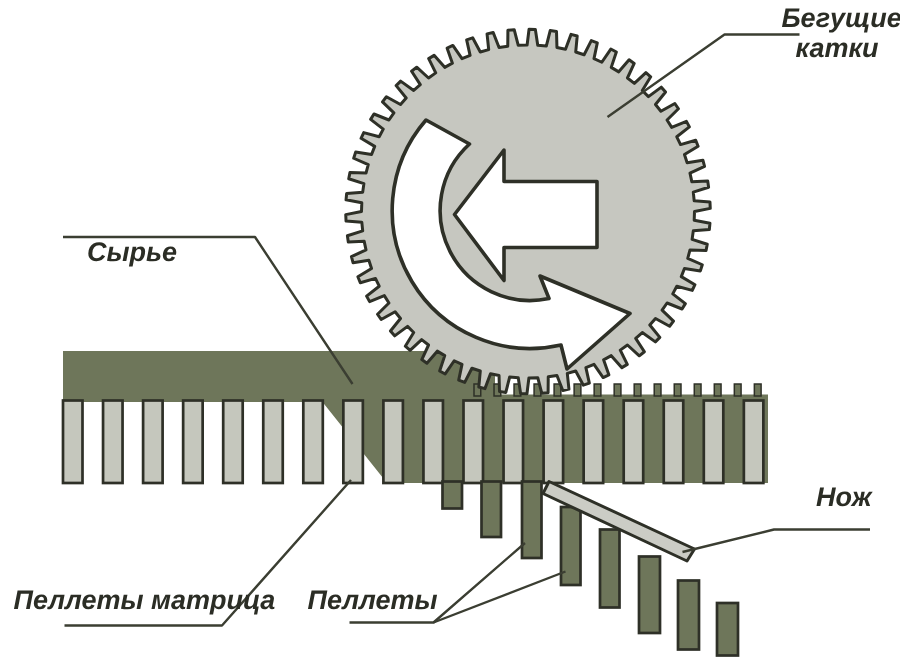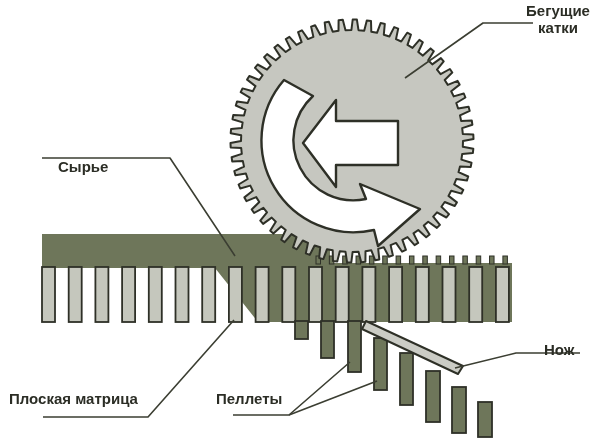--- a/index.html
+++ b/index.html
@@ -15,26 +15,27 @@
     background: var(--c-bg, #ffffff);
     overflow: hidden;
   }
   .canvas svg {
     position: absolute;
     left: 0;
     top: 0;
   }
   .label {
     position: absolute;
-    font-size: 15px;
+    font-size: 18px;
     font-weight: 700;
     line-height: 1.1;
     color: var(--c-text, #2b2d25);
     white-space: normal;
     user-select: none;
+    font-style: italic;
   }
   
   .material   { fill: var(--c-green); stroke: none; }
   .bar        { fill: var(--c-steel); stroke: var(--c-outline); stroke-width: 1.8; }
   .nub        { fill: var(--c-green); stroke: var(--c-outline); stroke-width: 1; }
   .pellet     { fill: var(--c-green); stroke: var(--c-outline); stroke-width: 1.8; }
   .knife      { fill: var(--c-knife); stroke: var(--c-outline); stroke-width: 2; stroke-linejoin: round; }
   .gear       { fill: var(--c-gear);  stroke: var(--c-outline); stroke-width: 2;  stroke-linejoin: round; }
   .white-arrow{ fill: var(--c-arrow); stroke: var(--c-outline); stroke-width: 2.4; stroke-linejoin: round; }
   .leaders polyline { fill: none; stroke: var(--c-line); stroke-width: 1.6; stroke-linejoin: round; }
@@ -113,18 +114,18 @@
       <polyline points="233,415 289,415 350,362"></polyline>
       <polyline points="289,415 377,381"></polyline>
       <polyline points="580,353 516,353 455,368"></polyline>
     </g>
   </svg>
 
   <div class="label" style="left:521px; top:3px; width:74px; text-align:center;">Бегущие катки</div>
 
   <div class="label" style="left:58px; top:131px;margin-top:28px;">Сырье</div>
 
-  <div class="label" style="left:9px; top:391px; white-space:nowrap;">Плоская матрица</div>
+  <div class="label" style="left:9px; top:391px; white-space:nowrap;">Пеллеты матрица</div>
 
-  <div class="label" style="left:216px; top:391px; white-space:nowrap;text-align:center;">Пеллеты</div>
+  <div class="label" style="left:205px; top:391px; white-space:nowrap;text-align:center;">Пеллеты</div>
 
-  <div class="label" style="left:544px; top:342px; white-space:nowrap;text-align:right;">Нож</div>
+  <div class="label" style="left:544px; top:322px; white-space:nowrap;text-align:right;">Нож</div>
 </div>
 
 </body></html>

